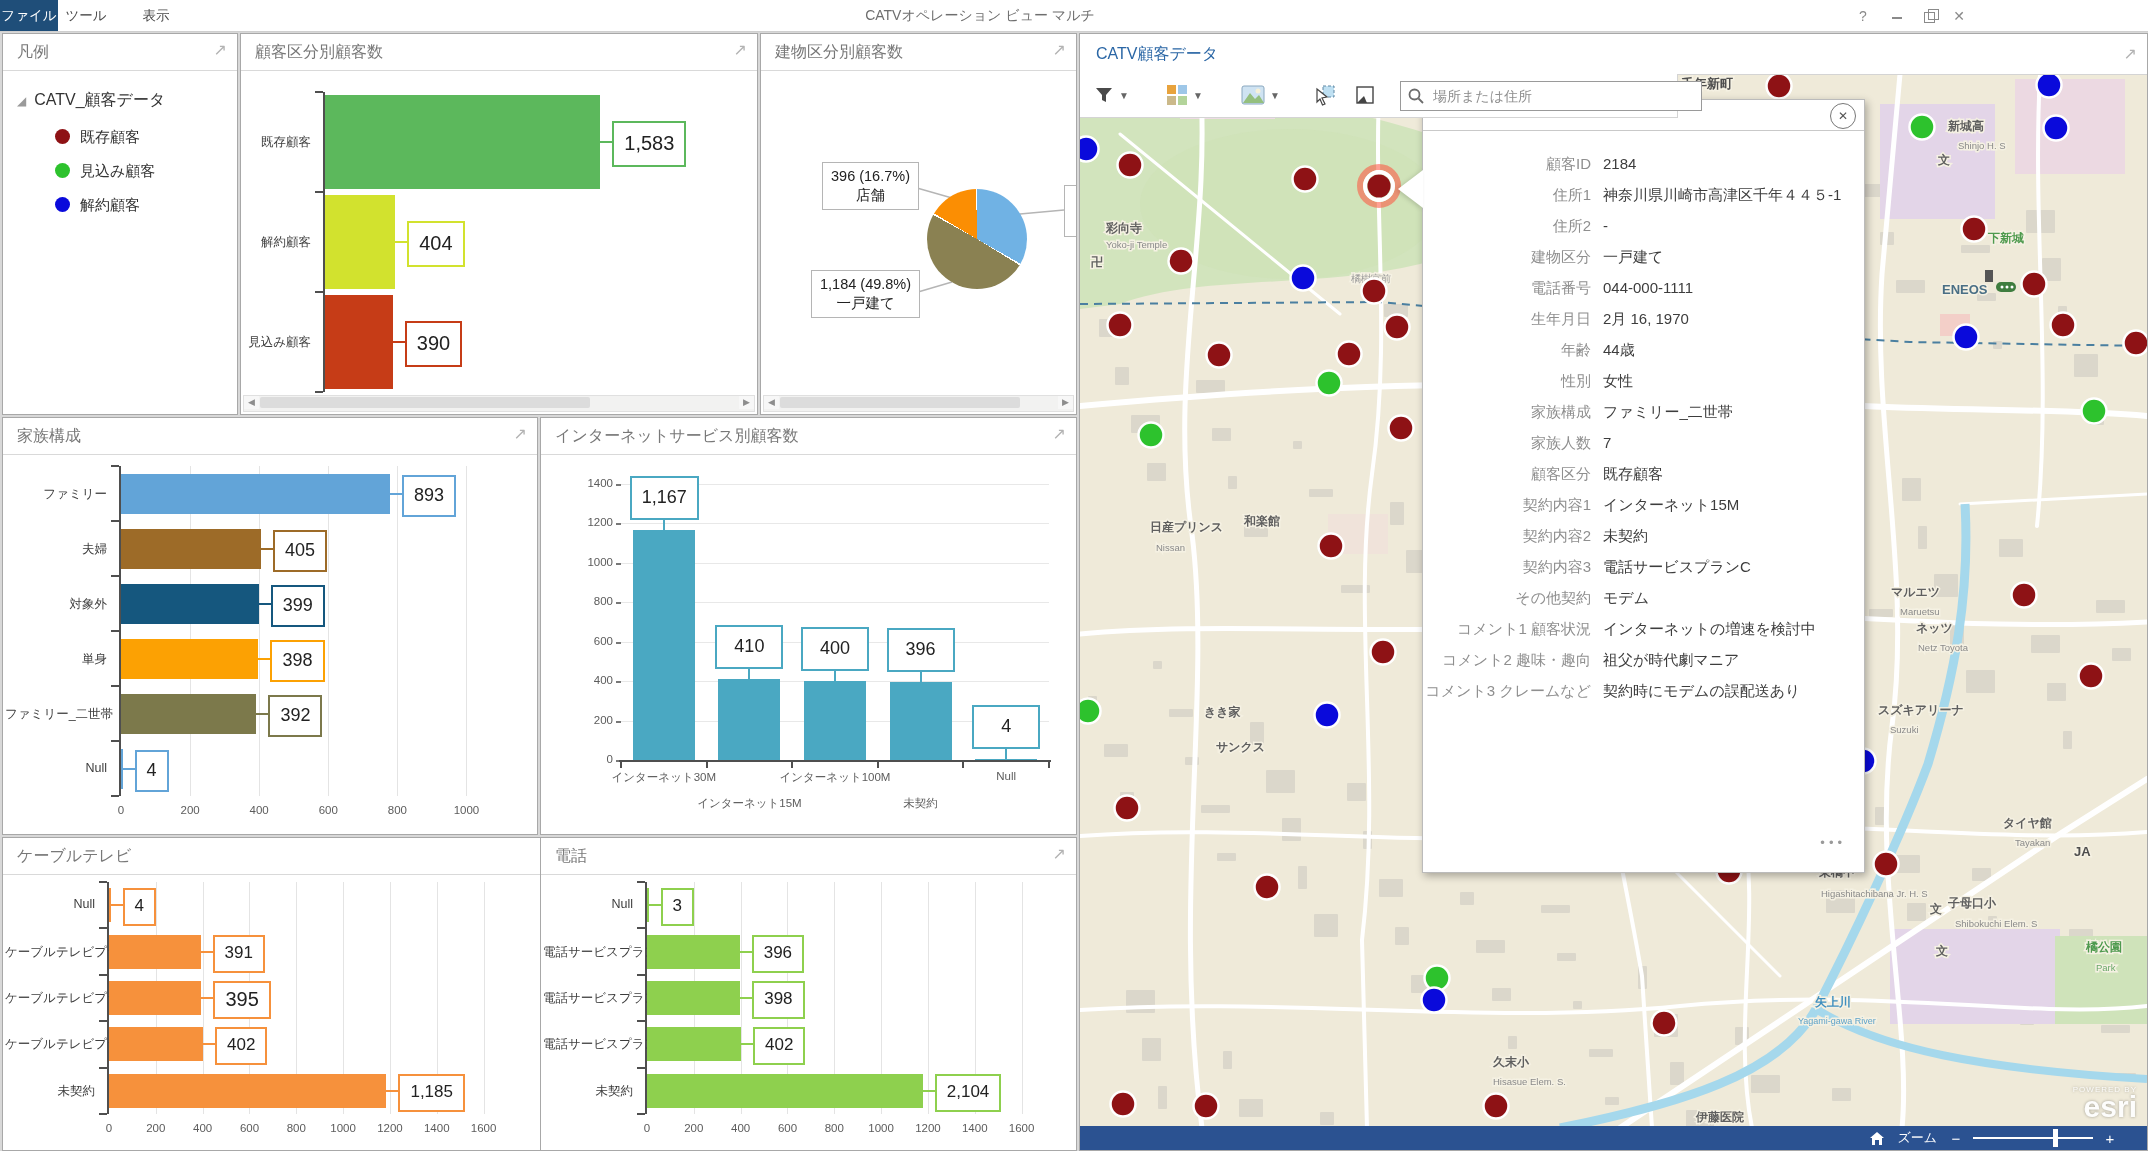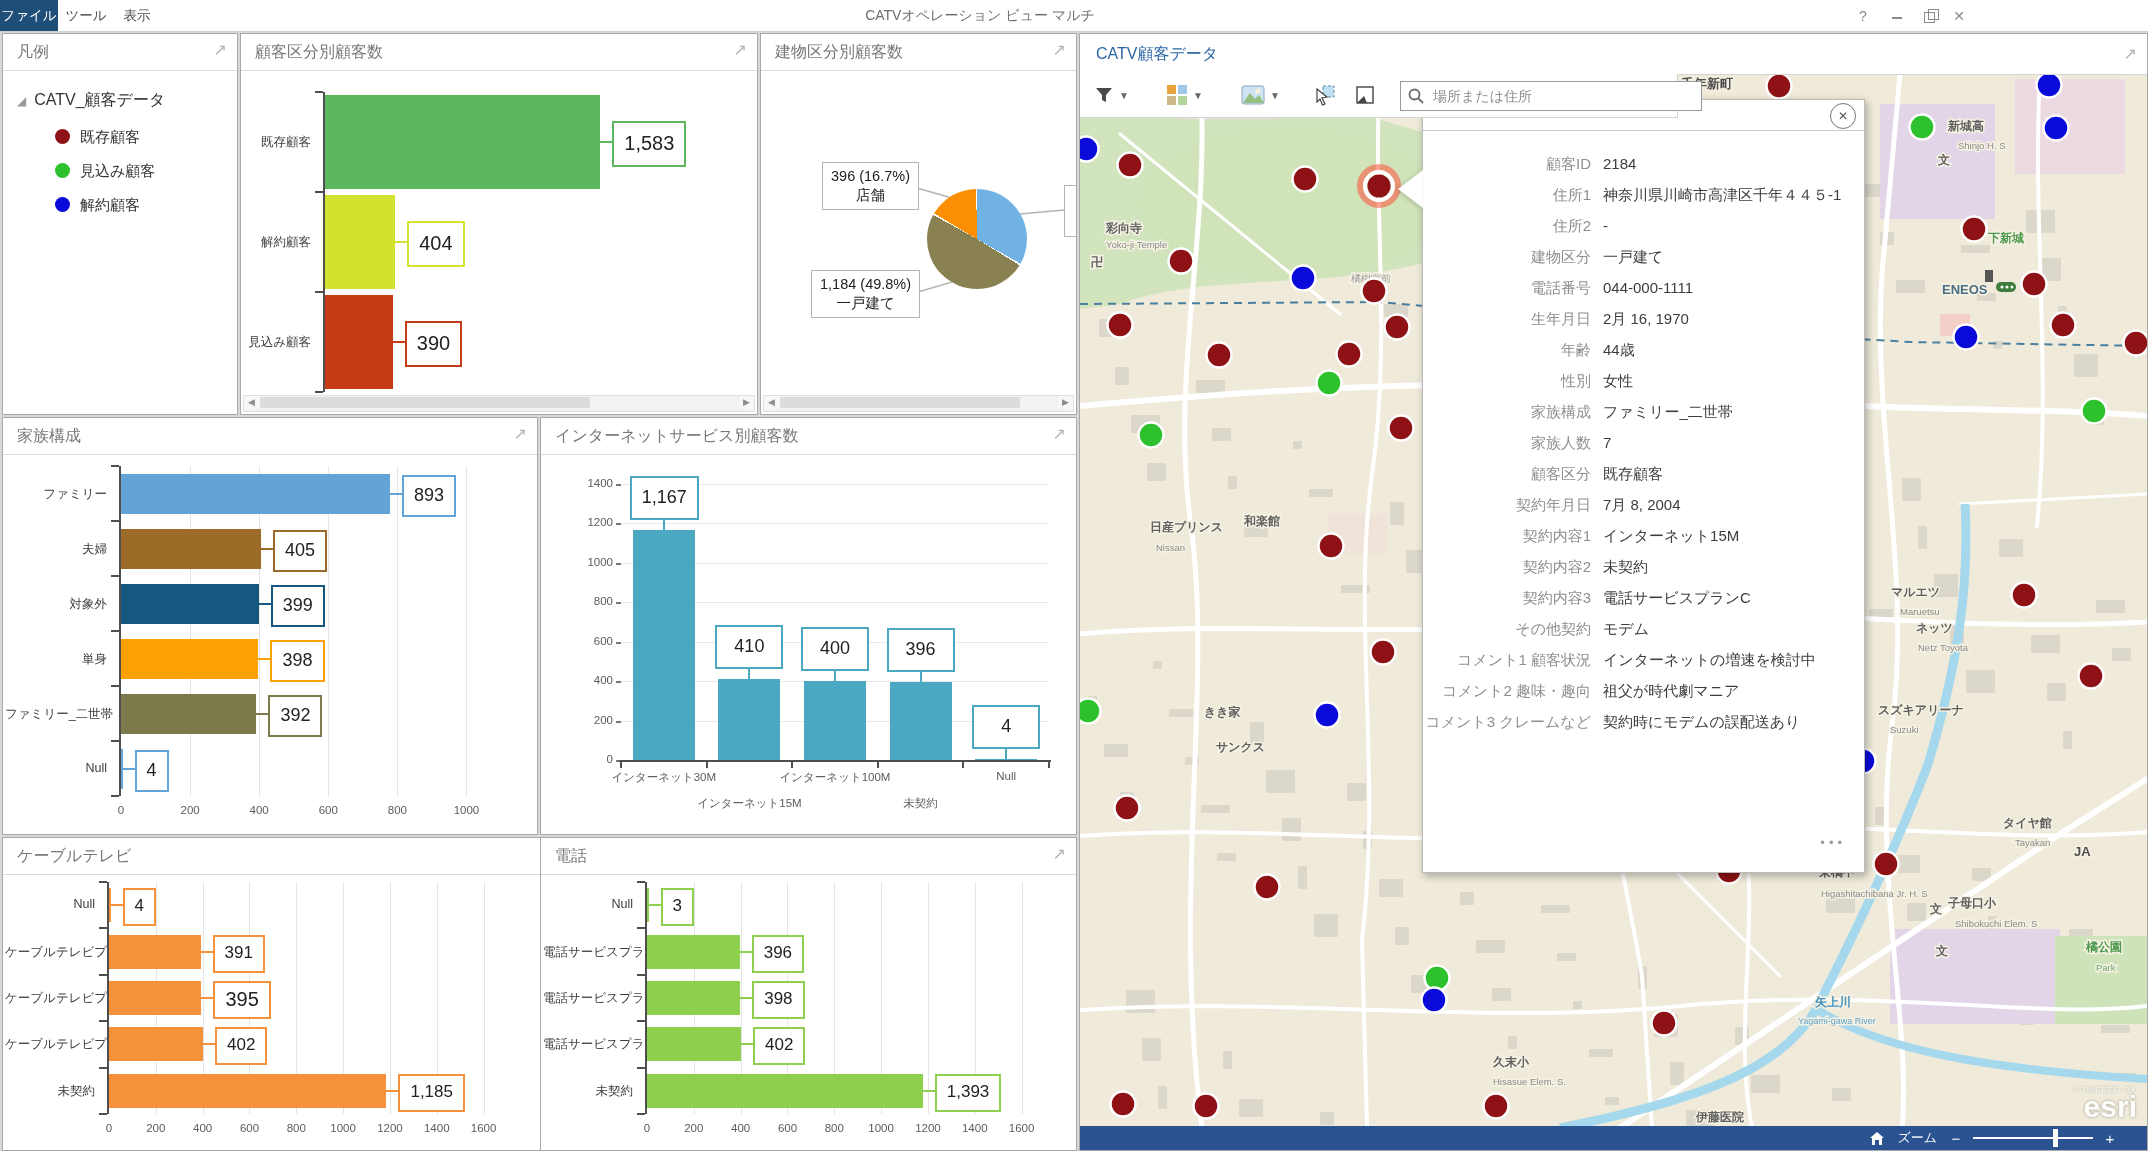--- a/index.html
+++ b/index.html
@@ -87,21 +87,21 @@
   .t-subw{font-size:9px;fill:#5fa3c9;}
   .t-ene{font-size:13px;fill:#4a6f85;font-weight:bold;}
   .t-sub2{font-size:10px;fill:#9a9a9a;}
 </style>
 </head>
 <body>
 
 <div id="menubar">
   <div class="menu-item active" style="left:0;width:58px;">ファイル</div>
   <div class="menu-item" style="left:58px;width:56px;">ツール</div>
-  <div class="menu-item" style="left:109px;width:56px;">表示</div>
+  <div class="menu-item" style="left:128px;width:56px;">表示</div>
   <div id="win-title">CATVオペレーション ビュー マルチ</div>
   <div class="winbtn" style="left:1850px;">?</div>
   <div class="winbtn" style="left:1884px;"><span class="ico-min"></span></div>
   <div class="winbtn" style="left:1916px;"><span class="ico-restore"></span></div>
   <div class="winbtn" style="left:1946px;">✕</div>
 </div>
 
 <section class="panel" style="left:2px;top:33px;width:236px;height:382px;">
   <div class="panel-header">
     <span class="panel-title">凡例</span>
@@ -381,21 +381,21 @@
       <div class="bar" style="left: 106px; top: 107px; width: 93.1788px; height: 34px; background: rgb(142, 208, 78);"></div>
       <div class="conn" style="left: 199.179px; top: 123px; width: 12px; background: rgb(142, 208, 78);"></div>
       <div class="callout" style="left: 211.179px; top: 107px; height: 34px; line-height: 32px; border-color: rgb(142, 208, 78); font-size: 17px;">398</div>
       <div class="cat-label" style="left: 2px; top: 162.4px; width: 90px;">電話サービスプランA</div>
       <div class="bar" style="left: 106px; top: 153.4px; width: 94.1153px; height: 34px; background: rgb(142, 208, 78);"></div>
       <div class="conn" style="left: 200.115px; top: 169.4px; width: 12px; background: rgb(142, 208, 78);"></div>
       <div class="callout" style="left: 212.115px; top: 153.4px; height: 34px; line-height: 32px; border-color: rgb(142, 208, 78); font-size: 17px;">402</div>
       <div class="cat-label" style="left: 2px; top: 208.8px; width: 90px;">未契約</div>
       <div class="bar" style="left: 106px; top: 199.8px; width: 275.791px; height: 34px; background: rgb(142, 208, 78);"></div>
       <div class="conn" style="left: 381.791px; top: 215.8px; width: 12px; background: rgb(142, 208, 78);"></div>
-      <div class="callout" style="left: 393.791px; top: 199.8px; height: 34px; line-height: 32px; border-color: rgb(142, 208, 78); font-size: 17px;">1,393</div>
+      <div class="callout" style="left: 393.791px; top: 199.8px; height: 34px; line-height: 32px; border-color: rgb(142, 208, 78); font-size: 17px;">2,104</div>
     </div>
 </section>
 
 <section class="panel" style="left:1079px;top:33px;width:1069px;height:1118px;">
   <div id="map-header">
     <span id="map-title">CATV顧客データ</span>
     <span class="popout" style="top:10px;">↗</span>
   </div>
 
   <div id="map-body">
@@ -769,24 +769,20 @@
         </div>
         <div class="prow">
           <div class="plabel">家族人数</div>
           <div class="pvalue">7</div>
         </div>
         <div class="prow">
           <div class="plabel">顧客区分</div>
           <div class="pvalue">既存顧客</div>
         </div>
         <div class="prow">
-          <div class="plabel">契約年月日</div>
-          <div class="pvalue">7月 8, 2004</div>
-        </div>
-        <div class="prow">
           <div class="plabel">契約内容1</div>
           <div class="pvalue">インターネット15M</div>
         </div>
         <div class="prow">
           <div class="plabel">契約内容2</div>
           <div class="pvalue">未契約</div>
         </div>
         <div class="prow">
           <div class="plabel">契約内容3</div>
           <div class="pvalue">電話サービスプランC</div>

